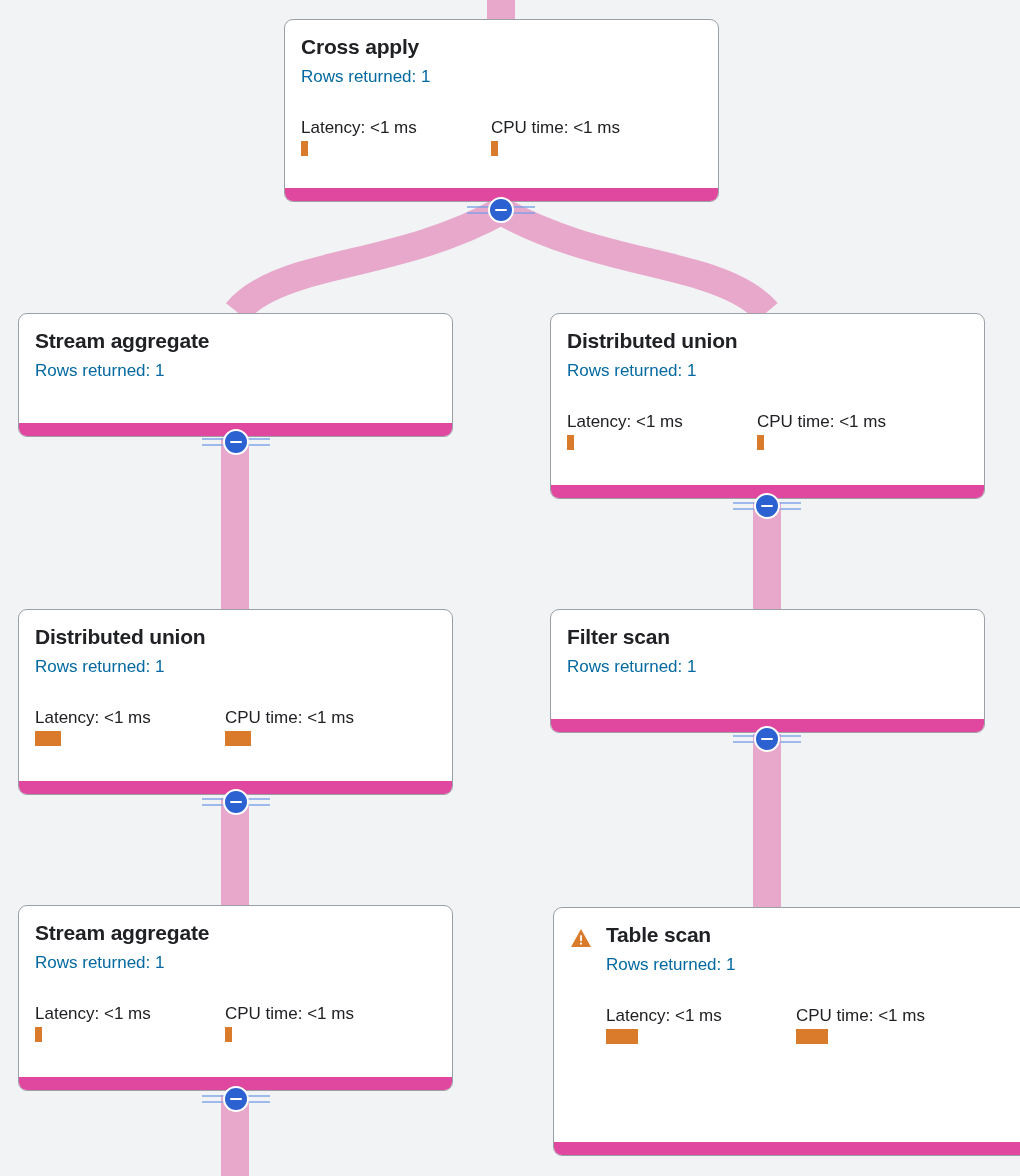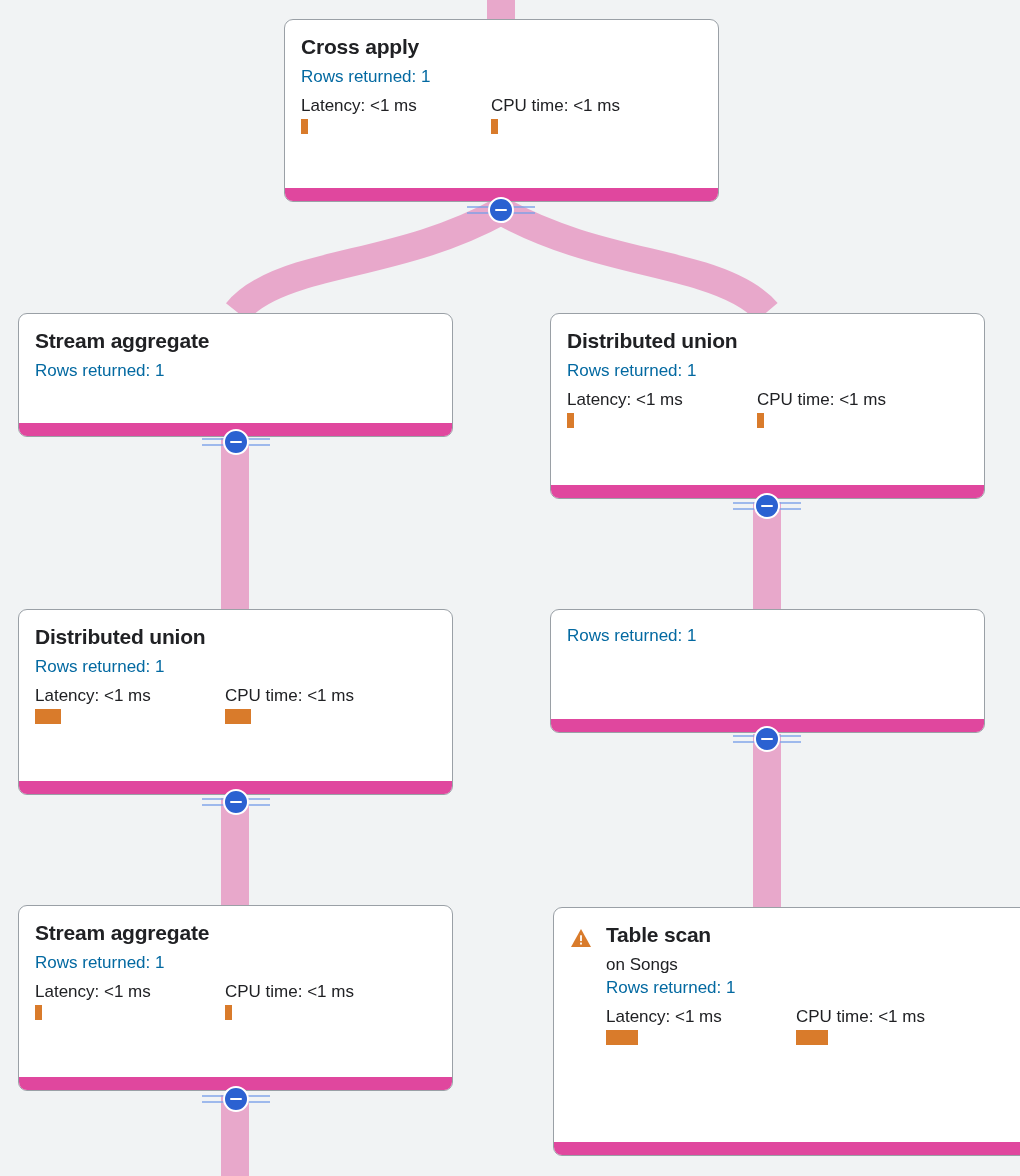--- a/index.html
+++ b/index.html
@@ -77,21 +77,21 @@
   }
   .node-rows {
     font-size: 17px;
     color: #0369a1;
     line-height: 24px;
     white-space: nowrap;
   }
   .metrics {
     display: flex;
     flex-direction: row;
-    margin-top: 6px;
+    margin-top: 28px;
   }
   .metric {
     width: 190px;
     flex: 0 0 190px;
   }
   .metric-label {
     font-size: 17px;
     color: #202124;
     line-height: 21px;
     white-space: nowrap;
@@ -229,20 +229,21 @@
           </div>
         </div>
       </div>
     </div>
     <div class="node-footer"></div>
   </div>
 
   <div class="node" style="left:550px; top:609px; width:435px; height:124px;">
     <div class="node-body">
       <div class="node-main">
+        <div class="node-title">Filter scan</div>
         <div class="node-rows">Rows returned: 1</div>
       </div>
     </div>
     <div class="node-footer"></div>
   </div>
 
   <div class="node" style="left:18px; top:905px; width:435px; height:186px;">
     <div class="node-body">
       <div class="node-main">
         <div class="node-title">Stream aggregate</div>
@@ -266,21 +267,20 @@
     <div class="node-body">
       <div class="warn-col">
         <svg class="warn-icon" viewBox="0 0 24 22">
           <path d="M12 1.2 L23 20.8 L1 20.8 Z" fill="#d97b2b"></path>
           <rect x="11" y="8" width="2" height="6.4" fill="#ffffff"></rect>
           <rect x="11" y="16" width="2" height="2.2" fill="#ffffff"></rect>
         </svg>
       </div>
       <div class="node-main">
         <div class="node-title">Table scan</div>
-        <div class="node-sub">on Songs</div>
         <div class="node-rows">Rows returned: 1</div>
         <div class="metrics">
           <div class="metric">
             <div class="metric-label">Latency: &lt;1 ms</div>
             <div class="metric-bar" style="width:32px;"></div>
           </div>
           <div class="metric">
             <div class="metric-label">CPU time: &lt;1 ms</div>
             <div class="metric-bar" style="width:32px;"></div>
           </div>

